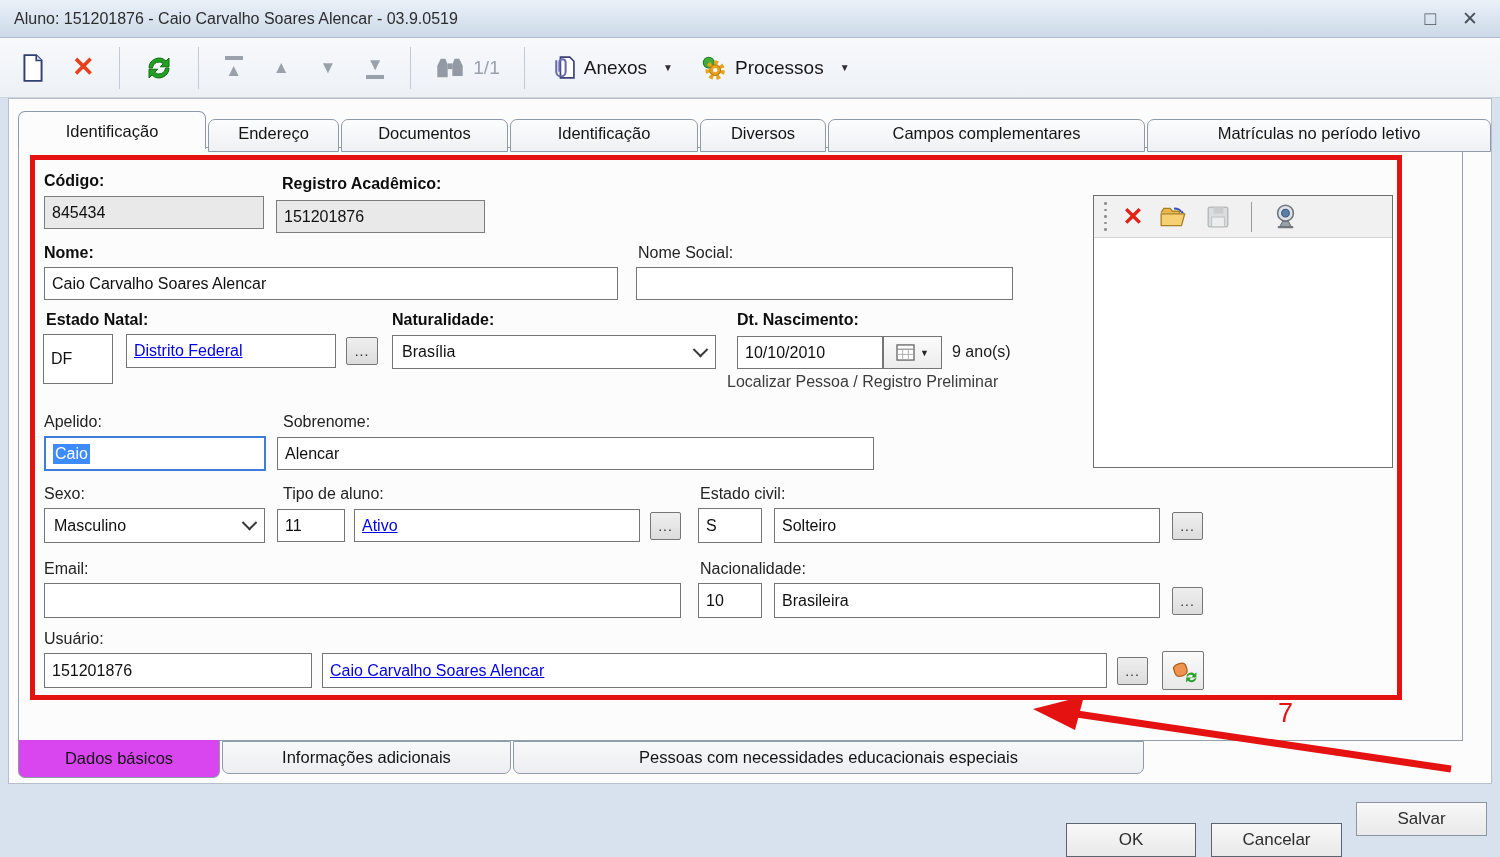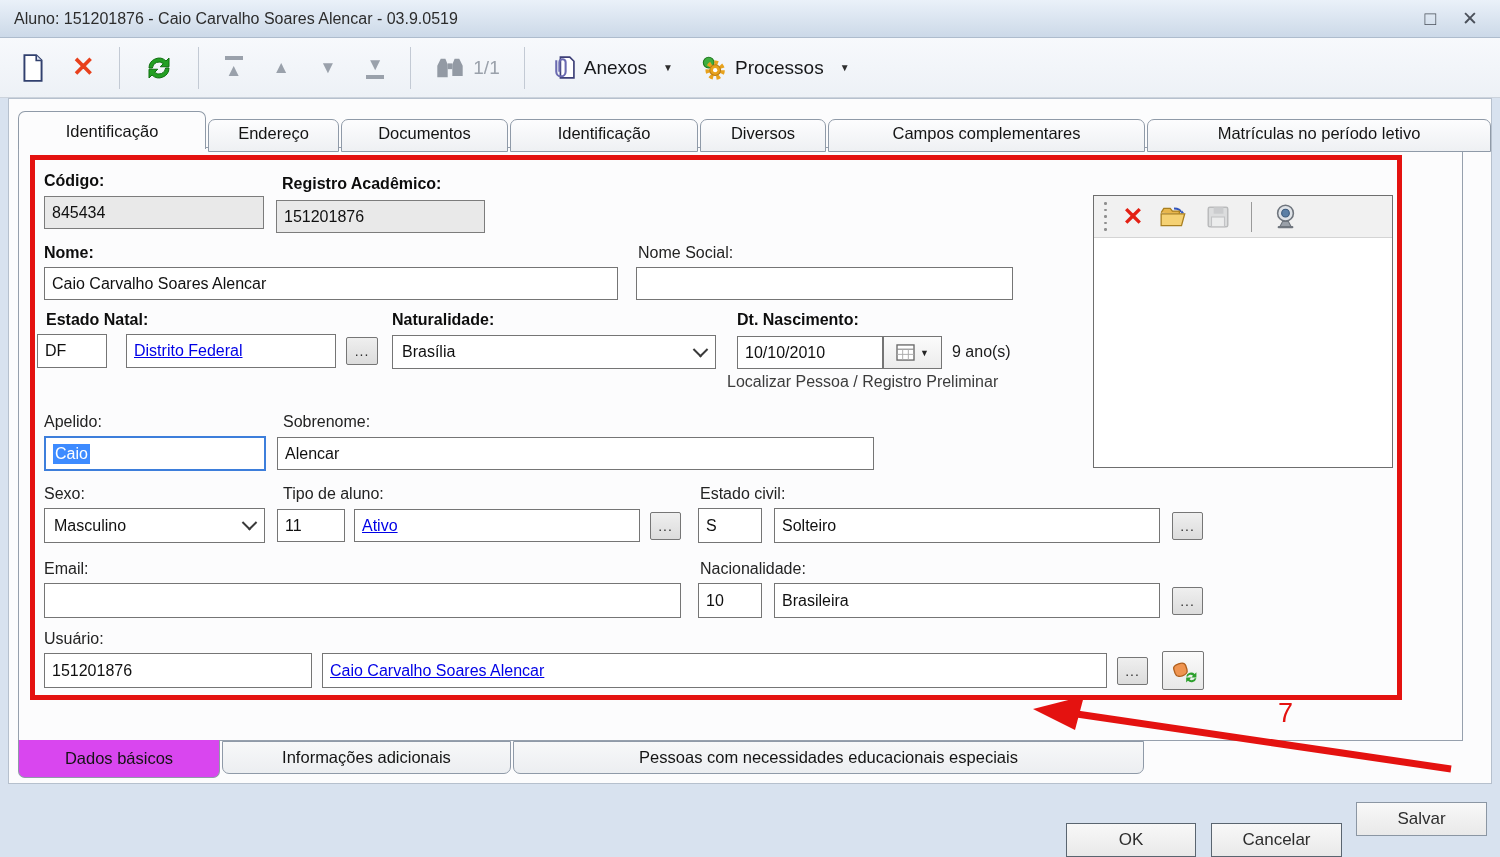--- a/index.html
+++ b/index.html
@@ -208,21 +208,21 @@
   <div class="inp" style="left:44px;top:267px;width:574px;height:33px">
     <span>Caio Carvalho Soares Alencar</span>
   </div>
 
   <span class="lbl" style="left:638px;top:244px">Nome Social:</span>
   <div class="inp" style="left:636px;top:267px;width:377px;height:33px">
     <span></span>
   </div>
 
   <span class="lbl b" style="left:46px;top:311px">Estado Natal:</span>
-  <div class="inp" style="left:37px;top:334px;width:70px;height:34px">
+  <div class="inp" style="left:43px;top:334px;width:70px;height:50px">
     <span>DF</span>
   </div>
   <div class="inp linkbox" style="left:126px;top:334px;width:210px;height:34px">
     <a>Distrito Federal</a>
   </div>
   <button class="dots" style="left:346px;top:337px;width:32px;height:28px">
     <span>...</span>
   </button>
 
   <span class="lbl b" style="left:392px;top:311px">Naturalidade:</span>

